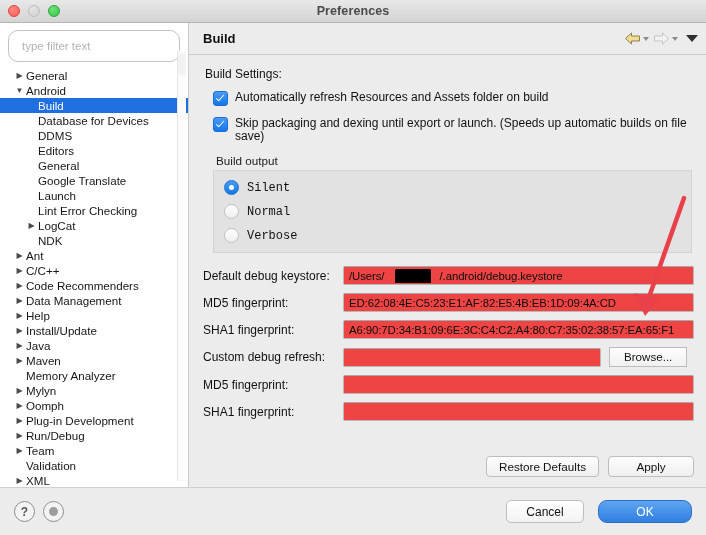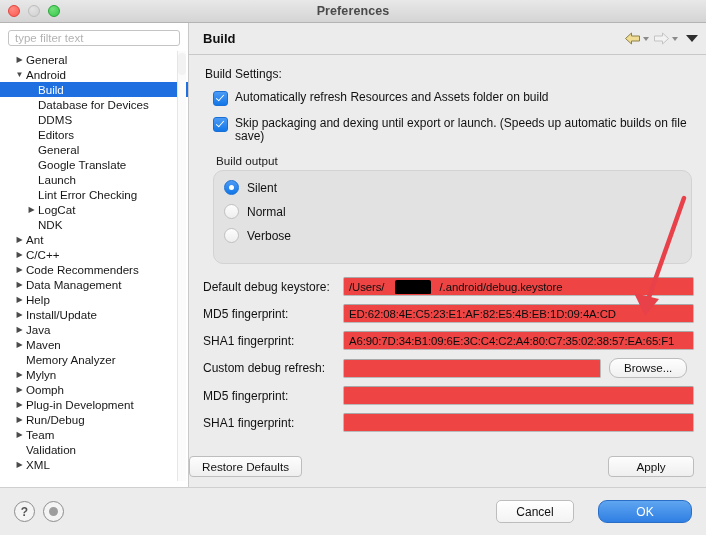--- a/index.html
+++ b/index.html
@@ -80,28 +80,28 @@
     flex-direction: column;
     overflow: hidden;
   }
   .filter-wrap {
     padding: 7px 8px 5px 8px;
     background: #ffffff;
   }
   .filter-box {
     width: 100%;
     box-sizing: border-box;
-    height: 16px;
+    height: 32px;
     border: 1px solid #c4c4c4;
-    border-radius: 3px;
+    border-radius: 10px;
     background: #fff;
     font-family: "Liberation Sans", sans-serif;
     font-size: 11.5px;
     color: #b0b0b0;
-    padding: 0 6px;
+    padding: 0 13px;
     outline: none;
   }
   .filter-box::placeholder { color: #b3b3b3; }
   .tree {
     flex: 1 1 auto;
     overflow: hidden;
     padding-top: 1px;
   }
   .tree-item {
     position: relative;
@@ -249,22 +249,23 @@
   }
   .group-title {
     font-size: 11.7px;
     color: #222;
     margin-bottom: 3px;
     padding-left: 3px;
   }
   .group-body {
     background: #e2e2e2;
     border: 1px solid #d3d3d3;
-    border-radius: 10px;
-    padding: 9px 0 20px 10px;
+    border-radius: 0;
+    padding: 9px 0 9px 10px;
+    font-family: Liberation Mono, monospace;
   }
   .radio-row {
     display: flex;
     align-items: center;
     margin-bottom: 9px;
   }
   .radio-row:last-child { margin-bottom: 0; }
   .rb {
     width: 13px; height: 13px;
     flex: 0 0 13px;
@@ -336,33 +337,33 @@
     background: #000;
     border-radius: 2px 2px 1px 1px;
   }
   .browse-btn {
     margin-left: 8px;
     flex: 0 0 auto;
     height: 20px;
     padding: 0 14px;
     background: linear-gradient(#fefefe, #f0f0f0);
     border: 1px solid #bcbcbc;
-    border-radius: 9px;
+    border-radius: 0;
     font-family: "Liberation Sans", sans-serif;
     font-size: 11.6px;
     color: #121212;
     line-height: 18px;
     cursor: default;
   }
 
   
   .panel-actions {
     display: flex;
-    justify-content: space-between;
-    gap: 21px;
+    justify-content: flex-end;
+    gap: 9px;
     padding: 0 12px 10px 0;
     margin-top: auto;
   }
   .btn-plain {
     height: 21px;
     padding: 0 12px;
     background: linear-gradient(#fdfdfd, #efefef);
     border: 1px solid #bdbdbd;
     border-radius: 4px;
     font-family: "Liberation Sans", sans-serif;
@@ -403,21 +404,21 @@
     line-height: 1;
   }
   .circ-icon .inner-dot {
     width: 9px; height: 9px;
     border-radius: 50%;
     background: #9d9d9d;
   }
   .footer-buttons {
     margin-left: auto;
     display: flex;
-    gap: 24px;
+    gap: 14px;
   }
   .btn-cancel {
     height: 23px;
     min-width: 78px;
     padding: 0 14px;
     background: linear-gradient(#ffffff, #f3f3f3);
     border: 1px solid #bdbdbd;
     border-radius: 5px;
     font-family: "Liberation Sans", sans-serif;
     font-size: 12px;

